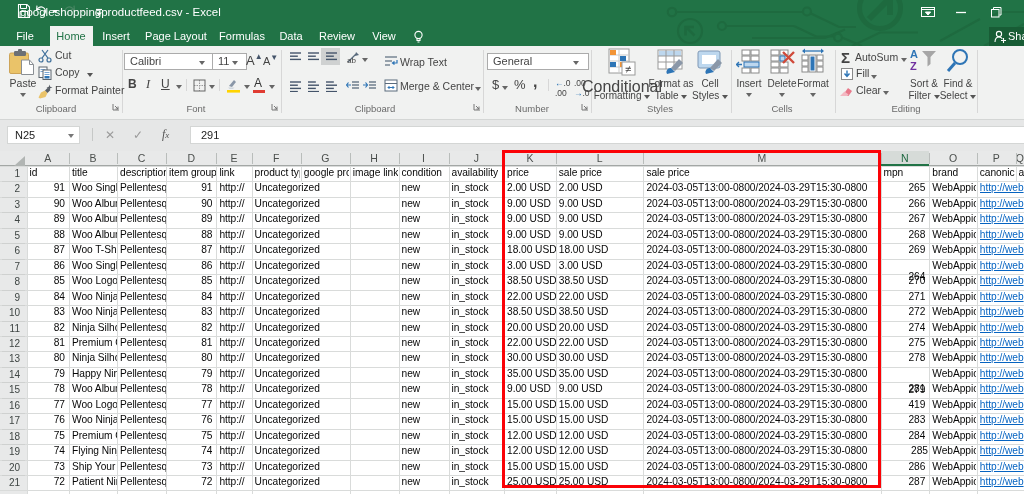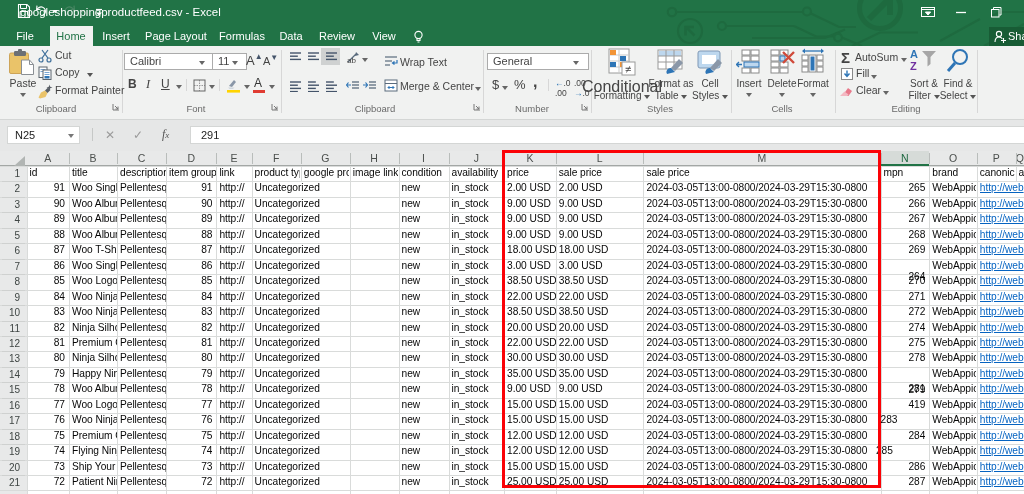--- a/index.html
+++ b/index.html
@@ -756,21 +756,21 @@
     <div class="c" style="left:72.0px;top:413.20px;width:44.5px">Woo Ninja </div>
     <div class="c" style="left:120.0px;top:413.20px;width:45.5px">Pellentesque</div>
     <div class="c" style="left:166.0px;top:413.20px;width:46.4px;text-align:right">76</div>
     <div class="c" style="left:219.4px;top:413.20px;width:31.0px">http://</div>
     <div class="c" style="left:254.6px;top:413.20px;width:95.0px">Uncategorized</div>
     <div class="c" style="left:401.5px;top:413.20px;width:46.5px">new</div>
     <div class="c" style="left:451.5px;top:413.20px;width:52.0px">in_stock</div>
     <div class="c" style="left:507.0px;top:413.20px;width:48.5px">15.00 USD</div>
     <div class="c" style="left:558.8px;top:413.20px;width:84.1px">15.00 USD</div>
     <div class="c" style="left:646.4px;top:413.20px;width:233.6px">2024-03-05T13:00-0800/2024-03-29T15:30-0800</div>
-    <div class="c" style="left:880.5px;top:413.20px;width:44.8px;">283</div>
+    <div class="c" style="left:880.5px;top:413.20px;width:44.8px;text-align:right">283</div>
     <div class="c" style="left:932.3px;top:413.20px;width:44.0px">WebAppick</div>
     <div class="c lnk" style="left:979.8px;top:413.20px;width:45px">http://web</div>
     <div class="c" style="left:26.5px;top:428.65px;width:38.5px;text-align:right">75</div>
     <div class="c" style="left:72.0px;top:428.65px;width:44.5px">Premium Qu</div>
     <div class="c" style="left:120.0px;top:428.65px;width:45.5px">Pellentesque</div>
     <div class="c" style="left:166.0px;top:428.65px;width:46.4px;text-align:right">75</div>
     <div class="c" style="left:219.4px;top:428.65px;width:31.0px">http://</div>
     <div class="c" style="left:254.6px;top:428.65px;width:95.0px">Uncategorized</div>
     <div class="c" style="left:401.5px;top:428.65px;width:46.5px">new</div>
     <div class="c" style="left:451.5px;top:428.65px;width:52.0px">in_stock</div>
@@ -784,21 +784,21 @@
     <div class="c" style="left:72.0px;top:444.10px;width:44.5px">Flying Ninja</div>
     <div class="c" style="left:120.0px;top:444.10px;width:45.5px">Pellentesque</div>
     <div class="c" style="left:166.0px;top:444.10px;width:46.4px;text-align:right">74</div>
     <div class="c" style="left:219.4px;top:444.10px;width:31.0px">http://</div>
     <div class="c" style="left:254.6px;top:444.10px;width:95.0px">Uncategorized</div>
     <div class="c" style="left:401.5px;top:444.10px;width:46.5px">new</div>
     <div class="c" style="left:451.5px;top:444.10px;width:52.0px">in_stock</div>
     <div class="c" style="left:507.0px;top:444.10px;width:48.5px">12.00 USD</div>
     <div class="c" style="left:558.8px;top:444.10px;width:84.1px">12.00 USD</div>
     <div class="c" style="left:646.4px;top:444.10px;width:233.6px">2024-03-05T13:00-0800/2024-03-29T15:30-0800</div>
-    <div class="c" style="left:862px;top:444.10px;width:44.8px;text-align:center">285</div>
+    <div class="c" style="left:911px;top:444.10px;width:44.8px;text-align:left">285</div>
     <div class="c" style="left:932.3px;top:444.10px;width:44.0px">WebAppick</div>
     <div class="c lnk" style="left:979.8px;top:444.10px;width:45px">http://web</div>
     <div class="c" style="left:26.5px;top:459.55px;width:38.5px;text-align:right">73</div>
     <div class="c" style="left:72.0px;top:459.55px;width:44.5px">Ship Your Id</div>
     <div class="c" style="left:120.0px;top:459.55px;width:45.5px">Pellentesque</div>
     <div class="c" style="left:166.0px;top:459.55px;width:46.4px;text-align:right">73</div>
     <div class="c" style="left:219.4px;top:459.55px;width:31.0px">http://</div>
     <div class="c" style="left:254.6px;top:459.55px;width:95.0px">Uncategorized</div>
     <div class="c" style="left:401.5px;top:459.55px;width:46.5px">new</div>
     <div class="c" style="left:451.5px;top:459.55px;width:52.0px">in_stock</div>

